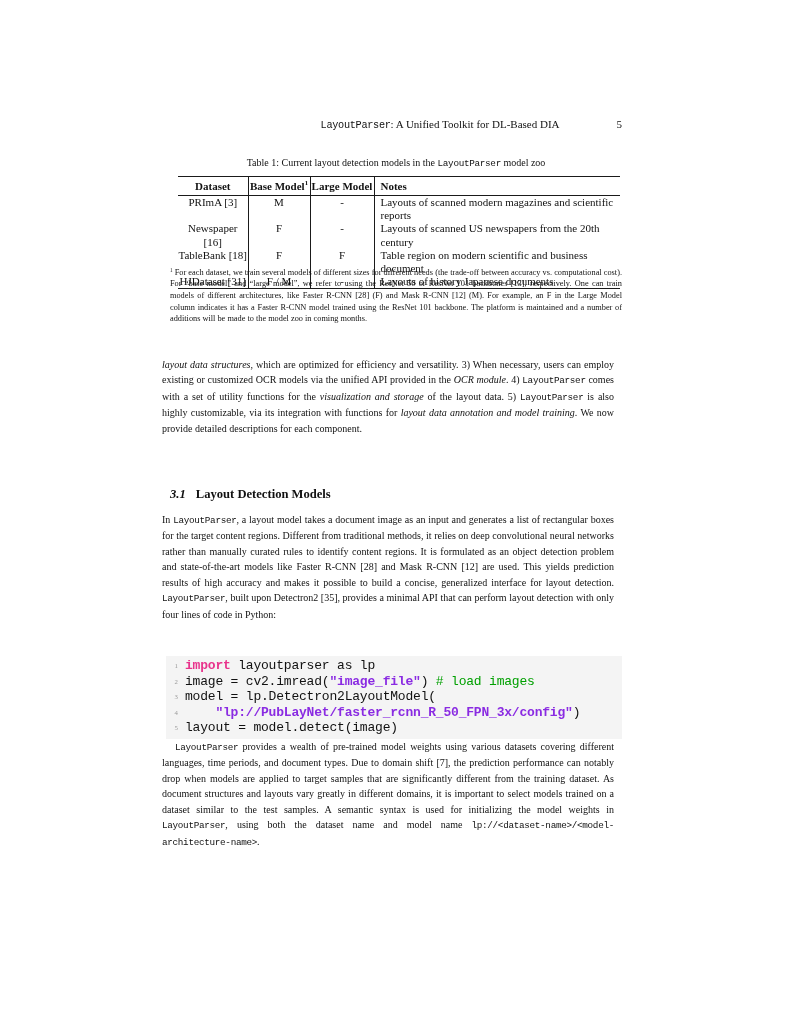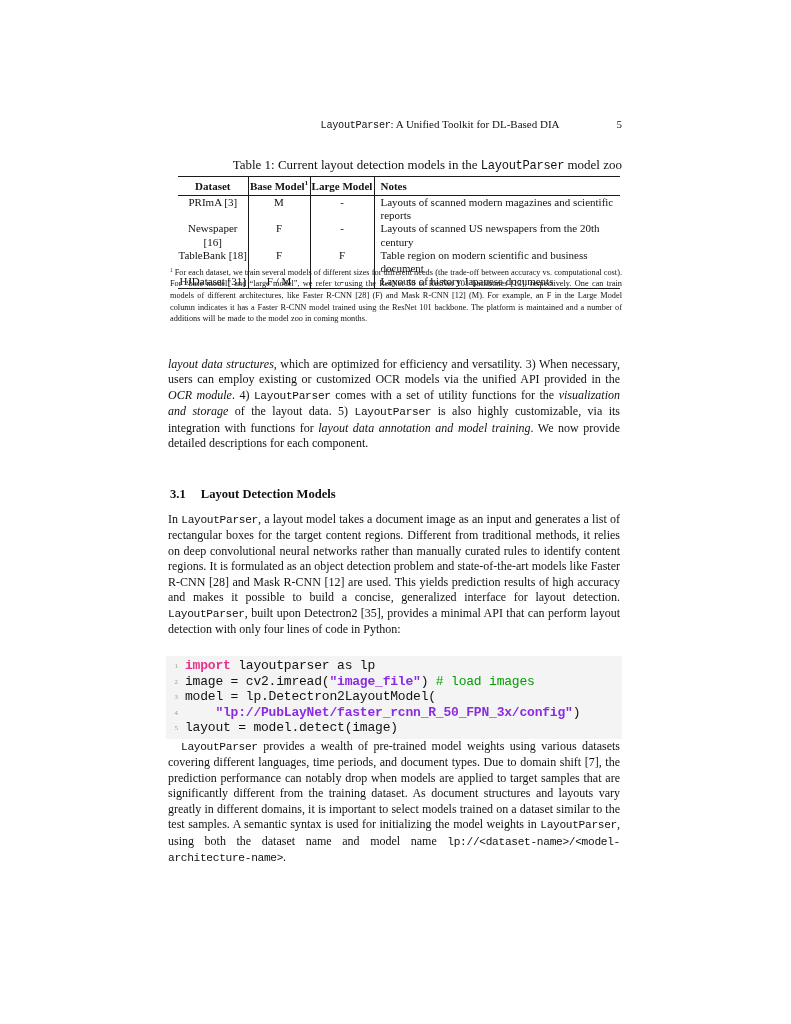--- a/index.html
+++ b/index.html
@@ -13,46 +13,46 @@
   *{margin:0;padding:0;box-sizing:border-box;}
   html,body{background:#ffffff;}
   body{font-family:"Liberation Serif", serif; color:var(--ink);}
   .page{position:relative;width:791px;height:1024px;background:#ffffff;overflow:hidden;}
 
   
   .running-header{position:absolute;top:118px;left:170px;width:452px;display:flex;justify-content:flex-end;align-items:baseline;font-size:11px;gap:28px;}
   .page-number{margin-left:29px;}
 
   
-  .table-caption{position:absolute;top:157px;left:170px;width:452px;text-align:right;font-size:13px;}
+  .table-caption{position:absolute;top:157px;left:170px;width:452px;text-align:center;font-size:10px;}
 
   
   .zoo-table{position:absolute;top:176px;left:178px;width:442px;border-collapse:collapse;font-size:11px;
              border-top:1.4px solid var(--rule);border-bottom:1.4px solid var(--rule);}
   .zoo-table th{font-weight:bold;border-bottom:1px solid var(--rule);padding:2.5px 0;line-height:13px;text-align:center;}
   .zoo-table td{padding:0;line-height:13.2px;text-align:center;vertical-align:top;}
   .zoo-table .col-0{width:70px;}
   .zoo-table .col-1{width:62px;}
   .zoo-table .col-2{width:64px;}
   .zoo-table .col-3{text-align:left;padding-left:6px;}
   .zoo-table th.col-3{padding-left:6px;}
   .zoo-table .col-0,.zoo-table .col-1,.zoo-table .col-2{border-right:1px solid var(--rule);}
   .zoo-table sup{font-size:0.62em;line-height:0;}
 
   
   .footnote{position:absolute;top:265px;left:170px;width:452px;font-size:8.3px;line-height:11.7px;text-align:justify;}
 
   
-  .para{position:absolute;left:168px;width:452px;font-size:12px;line-height:15.45px;text-align:justify;}
+  .para{position:absolute;left:162px;width:452px;font-size:10px;line-height:15.45px;text-align:justify;}
   .para-1{top:357px;}
   .para-2{top:512px;}
   .para-3{top:739px;text-indent:13px;}
 
   .section-heading{position:absolute;top:487px;left:170px;width:452px;font-size:12.6px;font-weight:bold;}
-  .section-number{margin-right:15px;}
+  .section-number{margin-right:10px;font-style:italic;}
 
   
   .code-block{position:absolute;top:656px;left:166px;width:456px;background:var(--code-bg);padding:2px 4px 3px 4px;}
   .code-line{display:flex;line-height:15.6px;}
   .lineno{flex:0 0 8px;text-align:right;font-size:6.8px;color:#999;margin-right:7px;line-height:15.6px;font-family:"Liberation Serif",serif;}
   .code-text{font-family:"Liberation Mono", monospace;font-size:13px;white-space:pre;letter-spacing:-0.2px;}
 
   
   .seg-pl{}
   .seg-italic{font-style:italic;}

